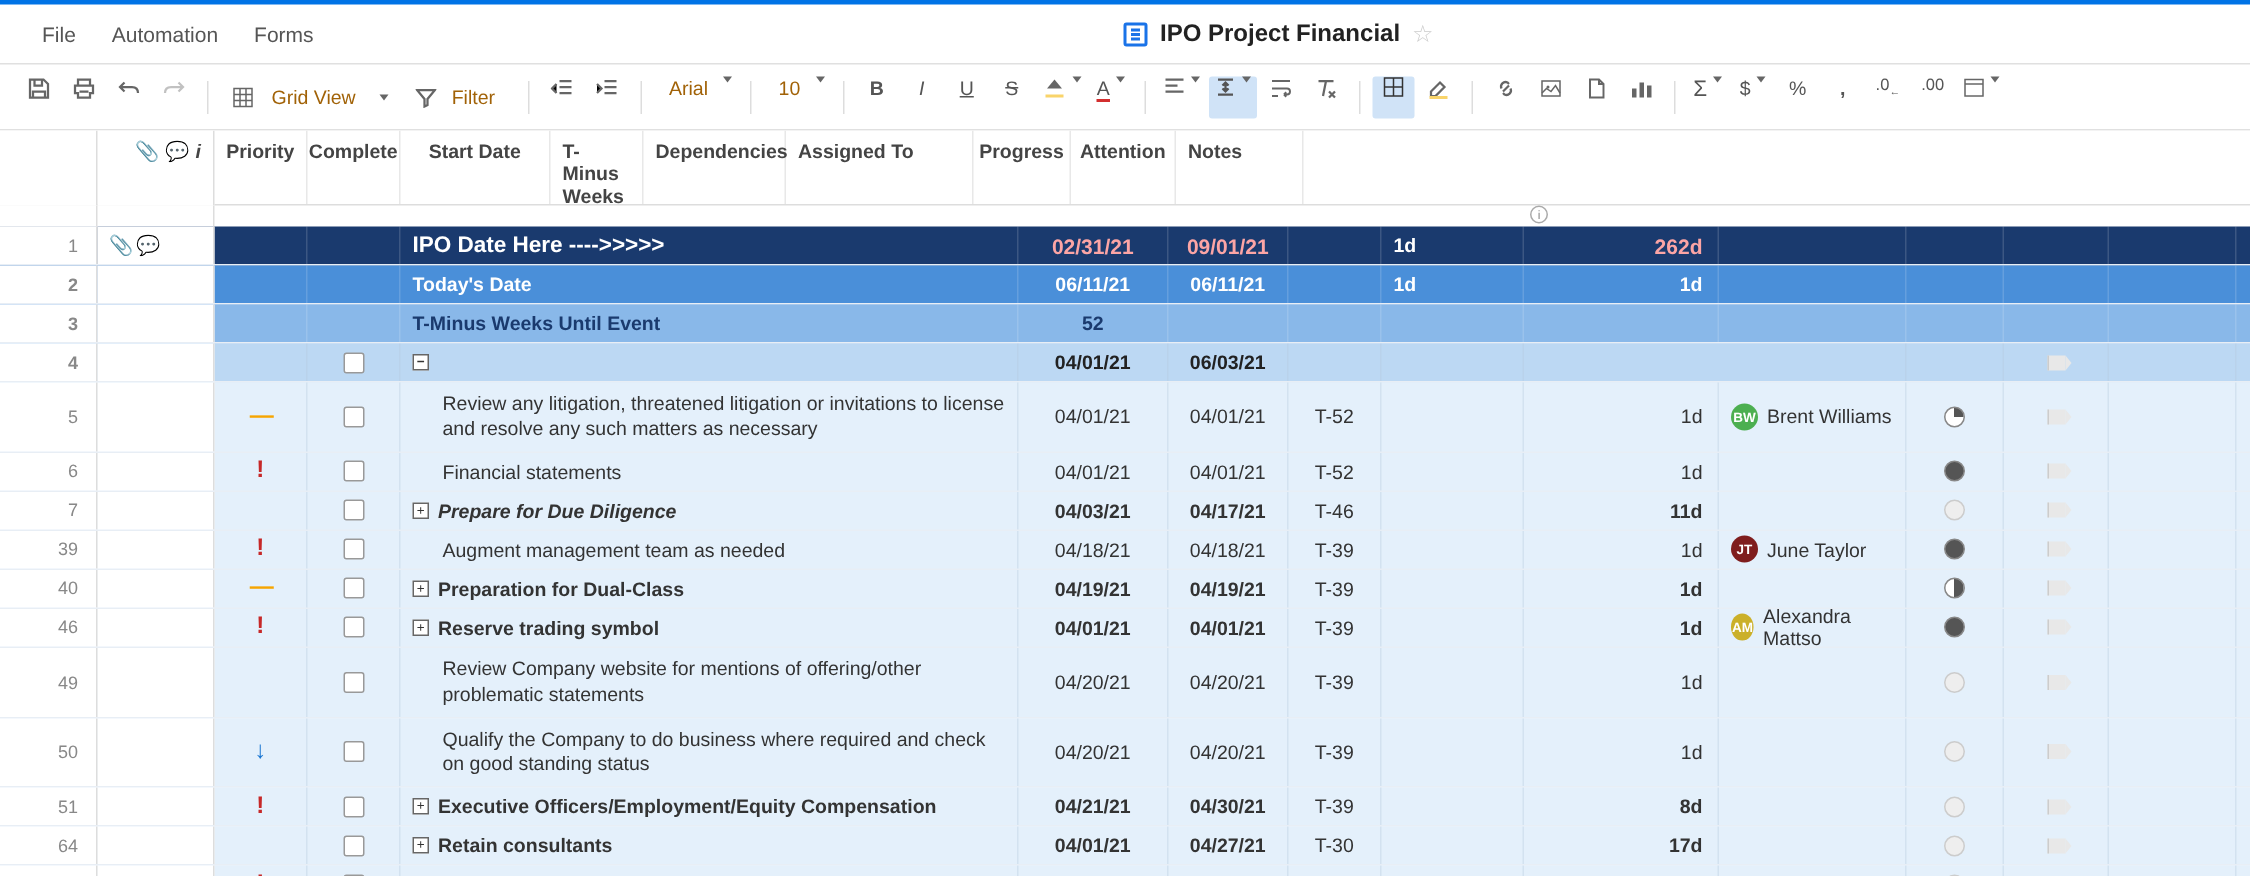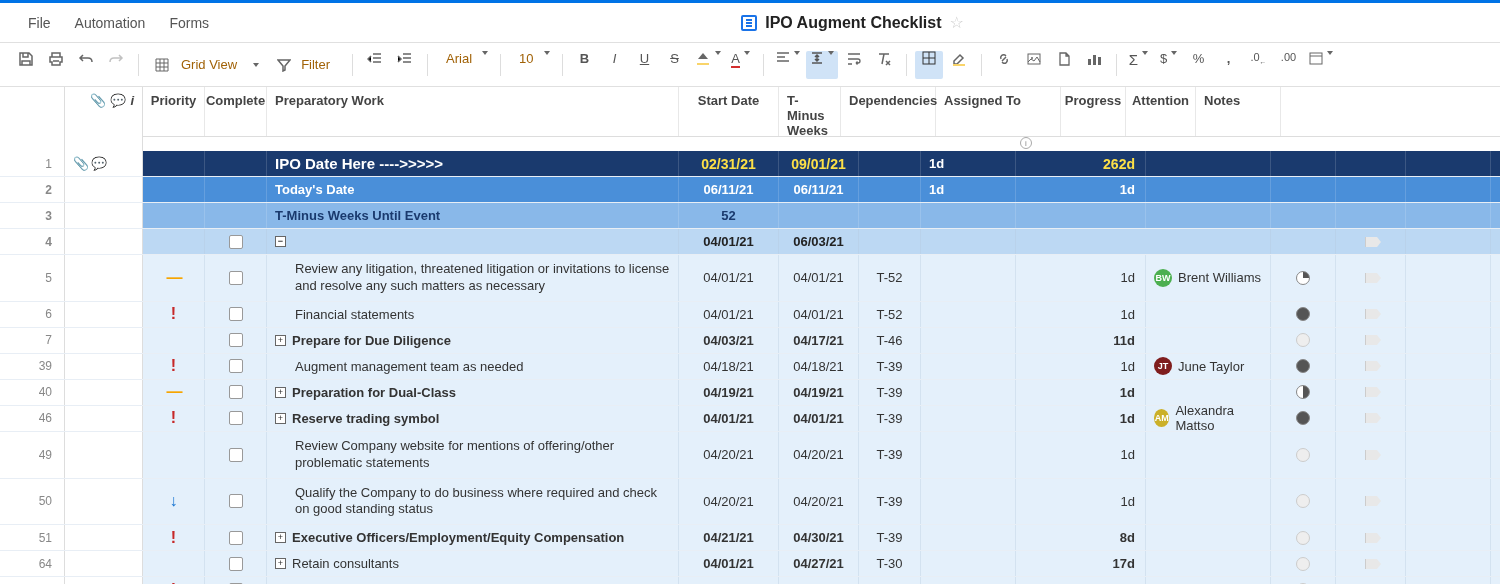--- a/index.html
+++ b/index.html
@@ -38,21 +38,21 @@
 .col-tminus{width:62px;justify-content:center}
 .col-deps{width:95px}
 .col-duration{width:130px;justify-content:flex-end;padding-right:10px!important}
 .col-assigned{width:125px}
 .col-progress{width:65px;justify-content:center}
 .col-attention{width:70px;justify-content:center}
 .col-extra{width:85px}
 .row1{background:#1a3a6e;color:#fff}
 .row1 .cell,.row2 .cell,.row3 .cell{border-right-color:rgba(255,255,255,.15)}
 .row1 .col-prep{font-weight:bold;font-size:15px}
-.row1 .col-start,.row1 .col-due,.row1 .col-duration{font-weight:bold;color:#fde047;font-size:14px}
+.row1 .col-start,.row1 .col-due,.row1 .col-duration{font-weight:bold;color:#fca5a5;font-size:14px}
 .row2{background:#4a8fd9;color:#fff}
 .row2 .cell{font-weight:bold}
 .row3{background:#89b8e9;color:#1a3a6e}
 .row3 .cell{font-weight:bold}
 .row4{background:#bcd8f3}
 .row4 .cell{font-weight:bold;color:#222}
 .rowlight{background:#e4f0fb}
 .expand-toggle{display:inline-block;width:11px;height:11px;border:1px solid #666;font-size:9px;line-height:9px;text-align:center;color:#333;margin-right:6px;background:#fff}
 .minus-toggle{display:inline-block;width:11px;height:11px;border:1px solid #666;font-size:9px;line-height:9px;text-align:center;color:#333;margin-right:6px;background:#fff}
 .chk{width:14px;height:14px;border:1px solid #999;background:#fff;border-radius:2px}
@@ -80,21 +80,21 @@
 <body>
 
 <div class="topbar"></div>
 
 <div class="menubar">
   <div class="menu-item">File</div>
   <div class="menu-item">Automation</div>
   <div class="menu-item">Forms</div>
   <div class="doc-title-wrap">
     <div class="doc-icon"></div>
-    <div class="doc-title">IPO Augment Checklist</div>
+    <div class="doc-title">IPO Project Financial</div>
     <div class="star-icon">☆</div>
   </div>
 </div>
 
 <div class="toolbar">
   <div class="tool-btn">
       <svg width="16" height="16" viewBox="0 0 16 16">
         <path fill="none" stroke="#666" stroke-width="1.5" d="M2 2h9l3 3v9H2z M5 2v4h5V2 M4 10h8v4H4z"></path>
       </svg>
     </div>
@@ -264,21 +264,20 @@
 <div class="sheet">
   <div class="header-row">
     <div class="cell rownum" style="height:50px"></div>
     <div class="cell icons-gutter sub-header-icons" style="height:50px">
       <span>📎</span>
       <span>💬</span>
       <span style="font-style:italic">i</span>
     </div>
     <div class="cell col-priority">Priority</div>
     <div class="cell col-complete">Complete</div>
-    <div class="cell col-prep">Preparatory Work</div>
     <div class="cell col-start center">Start Date</div>
     <div class="cell col-tminus">T-Minus Weeks</div>
     <div class="cell col-deps">Dependencies</div>
     <div class="cell col-assigned">Assigned To</div>
     <div class="cell col-progress">Progress</div>
     <div class="cell col-attention">Attention</div>
     <div class="cell col-extra">Notes</div>
   </div>
   <div style="display:flex;height:14px">
     <div class="cell rownum" style="border-right:1px solid #ddd"></div>
@@ -438,21 +437,21 @@
       </div>
       <div class="data-row rowlight">
         <div class="cell rownum">7</div>
         <div class="cell icons-gutter"></div>
         <div class="cell col-priority"></div>
         <div class="cell col-complete">
           <div class="chk"></div>
         </div>
         <div class="cell col-prep">
           <span class="expand-toggle">+</span>
-          <span class="" style="font-weight:bold;">Prepare for Due Diligence</span>
+          <span class="" style="font-weight:bold;font-style:italic;">Prepare for Due Diligence</span>
         </div>
         <div class="cell col-start" style="font-weight: bold;">04/03/21</div>
         <div class="cell col-due" style="font-weight: bold;">04/17/21</div>
         <div class="cell col-tminus">T-46</div>
         <div class="cell col-deps" style="font-weight: bold;"></div>
         <div class="cell col-duration" style="font-weight: bold;">11d</div>
         <div class="cell col-assigned"></div>
         <div class="cell col-progress">
           <div class="progress-pie prog-10"></div>
         </div>
@@ -626,21 +625,21 @@
       </div>
       <div class="data-row rowlight">
         <div class="cell rownum">64</div>
         <div class="cell icons-gutter"></div>
         <div class="cell col-priority"></div>
         <div class="cell col-complete">
           <div class="chk"></div>
         </div>
         <div class="cell col-prep">
           <span class="expand-toggle">+</span>
-          <span class="" style="font-weight:normal;">Retain consultants</span>
+          <span class="" style="font-weight:bold;">Retain consultants</span>
         </div>
         <div class="cell col-start" style="font-weight: bold;">04/01/21</div>
         <div class="cell col-due" style="font-weight: bold;">04/27/21</div>
         <div class="cell col-tminus">T-30</div>
         <div class="cell col-deps" style="font-weight: bold;"></div>
         <div class="cell col-duration" style="font-weight: bold;">17d</div>
         <div class="cell col-assigned"></div>
         <div class="cell col-progress">
           <div class="progress-pie prog-10"></div>
         </div>

